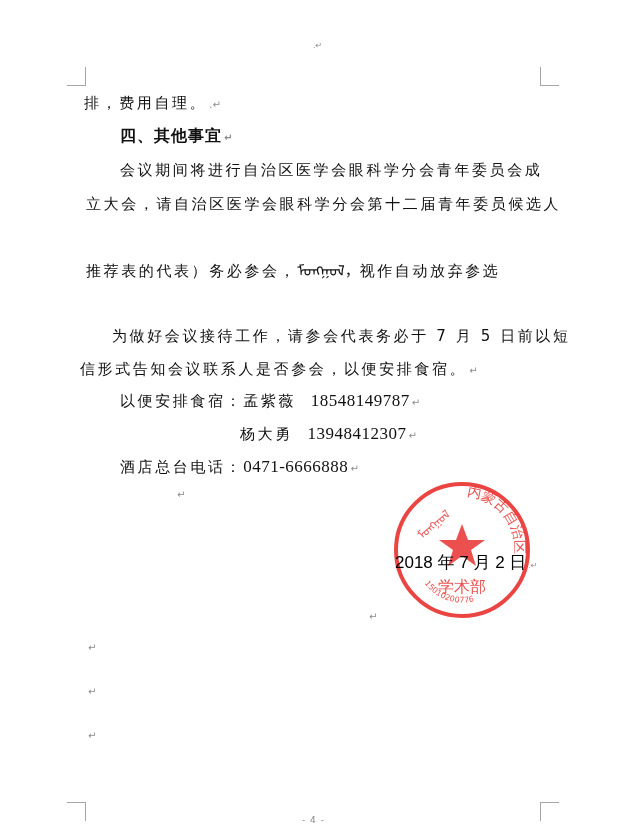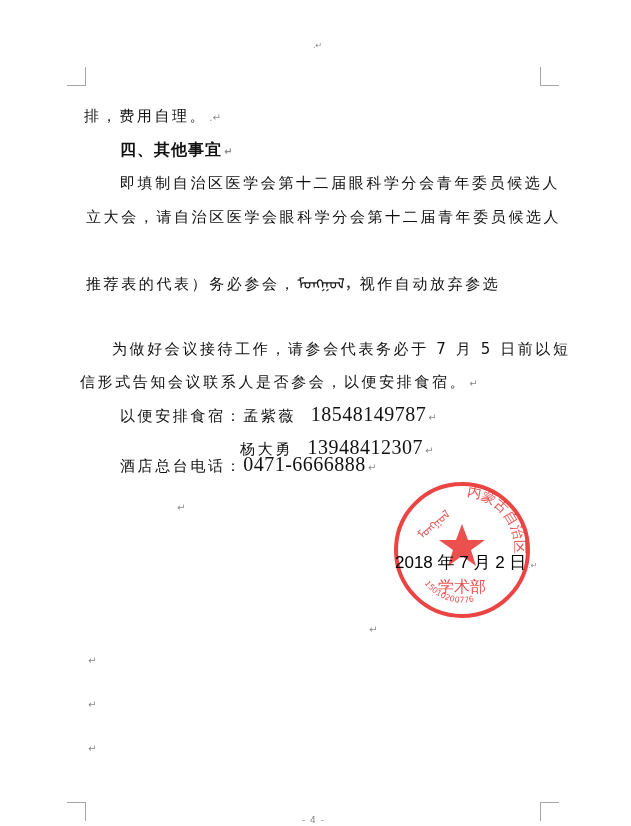--- a/index.html
+++ b/index.html
@@ -4,24 +4,24 @@
   <style>
     html, body { margin:0; padding:0; }
     body { width:631px; height:826px; background:#ffffff; position:relative; overflow:hidden;
            font-family: "DejaVu Sans", "Liberation Sans", sans-serif; color:#000; }
     .page { position:absolute; left:0; top:0; width:631px; height:826px; background:#fff; }
     .crop { position:absolute; width:18px; height:18px; border-color:#a6a6a6; border-style:solid; border-width:0; }
     .crop.tl { left:67px; top:67px; border-right-width:1px; border-bottom-width:1px; }
     .crop.tr { left:540px; top:67px; border-left-width:1px; border-bottom-width:1px; }
     .crop.bl { left:67px; top:802px; border-right-width:1px; border-top-width:1px; }
     .crop.br { left:540px; top:802px; border-left-width:1px; border-top-width:1px; }
-    .line { position:absolute; font-size:15px; line-height:19px; white-space:nowrap; letter-spacing:2.6px; color:#111;margin-top:16px; }
+    .line { position:absolute; font-size:15px; line-height:24px; white-space:nowrap; letter-spacing:2.6px; color:#111; }
     .bold { font-weight:bold; letter-spacing:1px; font-size:16px;text-align:center; }
     .pm { color:#8a8a8a; font-size:10px; letter-spacing:0; margin-left:2px; }
-    .num { font-family: "Liberation Serif", serif; letter-spacing:0.5px; font-size:20px; }
+    .num { font-family: "Liberation Serif", serif; letter-spacing:0.5px; font-size:17px; }
     .hdr-mark { position:absolute; left:313px; top:41px; font-size:8px; color:#888; }
     .footer { position:absolute; left:302px; top:815px; font-size:9px; color:#888; letter-spacing:1px; }
     .stamp { position:absolute; left:392px; top:480px; width:140px; height:140px; }
     .date { position:absolute; left:395px; top:551px; font-family:"Liberation Sans", sans-serif; font-size:17px; color:#000; letter-spacing:0; white-space:nowrap; }
     .date .pm { font-size:8px; }
   </style>
 </head>
 <body>
 
 <div class="page">
@@ -33,38 +33,38 @@
   <div class="hdr-mark">.↵</div>
 
   <div class="line" style="left:84px; top:91px;">
     <span>排，费用自理。</span><span class="pm">.↵</span>
   </div>
 
   <div class="line bold" style="left:120px; top:124px;">
     <span>四、其他事宜</span><span class="pm">↵</span>
   </div>
 
-  <div class="line" style="left:120px; top:158px;">即填制自治区医学会第十二届眼科学分会青年委员候选人</div>
+  <div class="line" style="left:120px; top:158px;">会议期间将进行自治区医学会眼科学分会青年委员会成</div>
   <div class="line" style="left:86px; top:192px;">立大会，请自治区医学会眼科学分会第十二届青年委员候选人</div>
   <div class="line" style="left:86px; top:259px;">推荐表的代表）务必参会，ᠮᠣᠩᠭᠣᠯ，视作自动放弃参选</div>
 
   <div class="line" style="left:112px; top:324px;">为做好会议接待工作，请参会代表务必于 7 月 5 日前以短</div>
   <div class="line" style="left:80px; top:357px;">
     <span>信形式告知会议联系人是否参会，以便安排食宿。</span><span class="pm">↵</span>
   </div>
 
   <div class="line" style="left:120px; top:389px;">
     <span>以便安排食宿：</span><span>孟紫薇</span>&nbsp;&nbsp;<span class="num">18548149787</span><span class="pm">↵</span>
   </div>
 
   <div class="line" style="left:240px; top:422px;">
     <span>杨大勇</span>&nbsp;&nbsp;<span class="num">13948412307</span><span class="pm">↵</span>
   </div>
 
-  <div class="line" style="left:120px; top:439px;">
+  <div class="line" style="left:120px; top:455px;">
     <span>酒店总台电话：</span><span class="num">0471-6666888</span><span class="pm">↵</span>
   </div>
 
   <div class="line" style="left:175px; top:481px;"><span class="pm">↵</span></div>
 
   <svg class="stamp" viewBox="0 0 140 140">
     <defs>
       <path id="arcTop" d="M 20 78 A 52 52 0 1 1 122 78"></path>
       <path id="arcBottom" d="M 28 96 A 48 48 0 0 0 114 96"></path>
     </defs>

